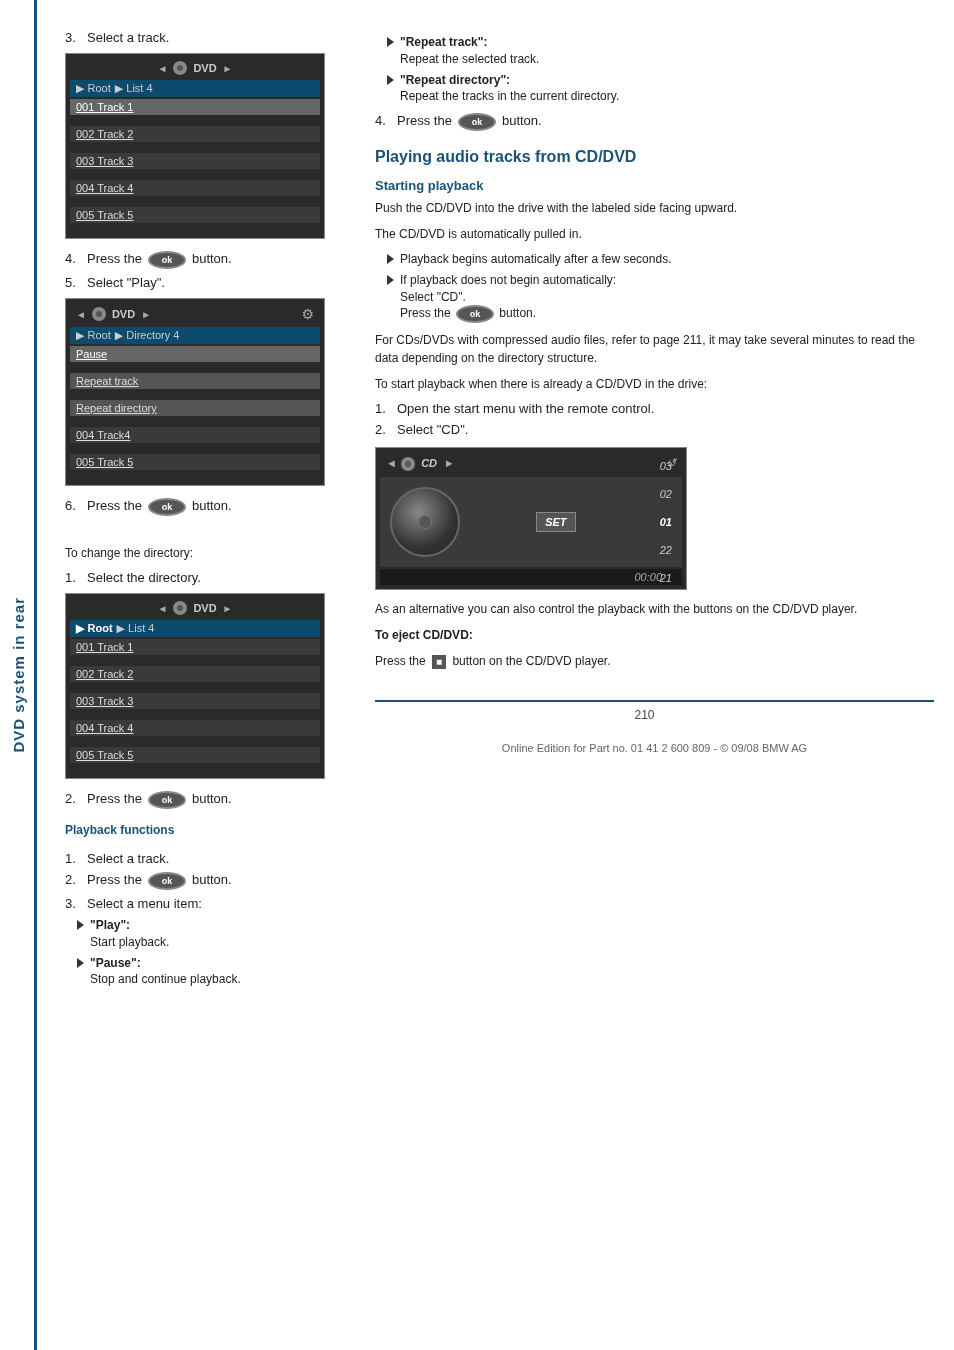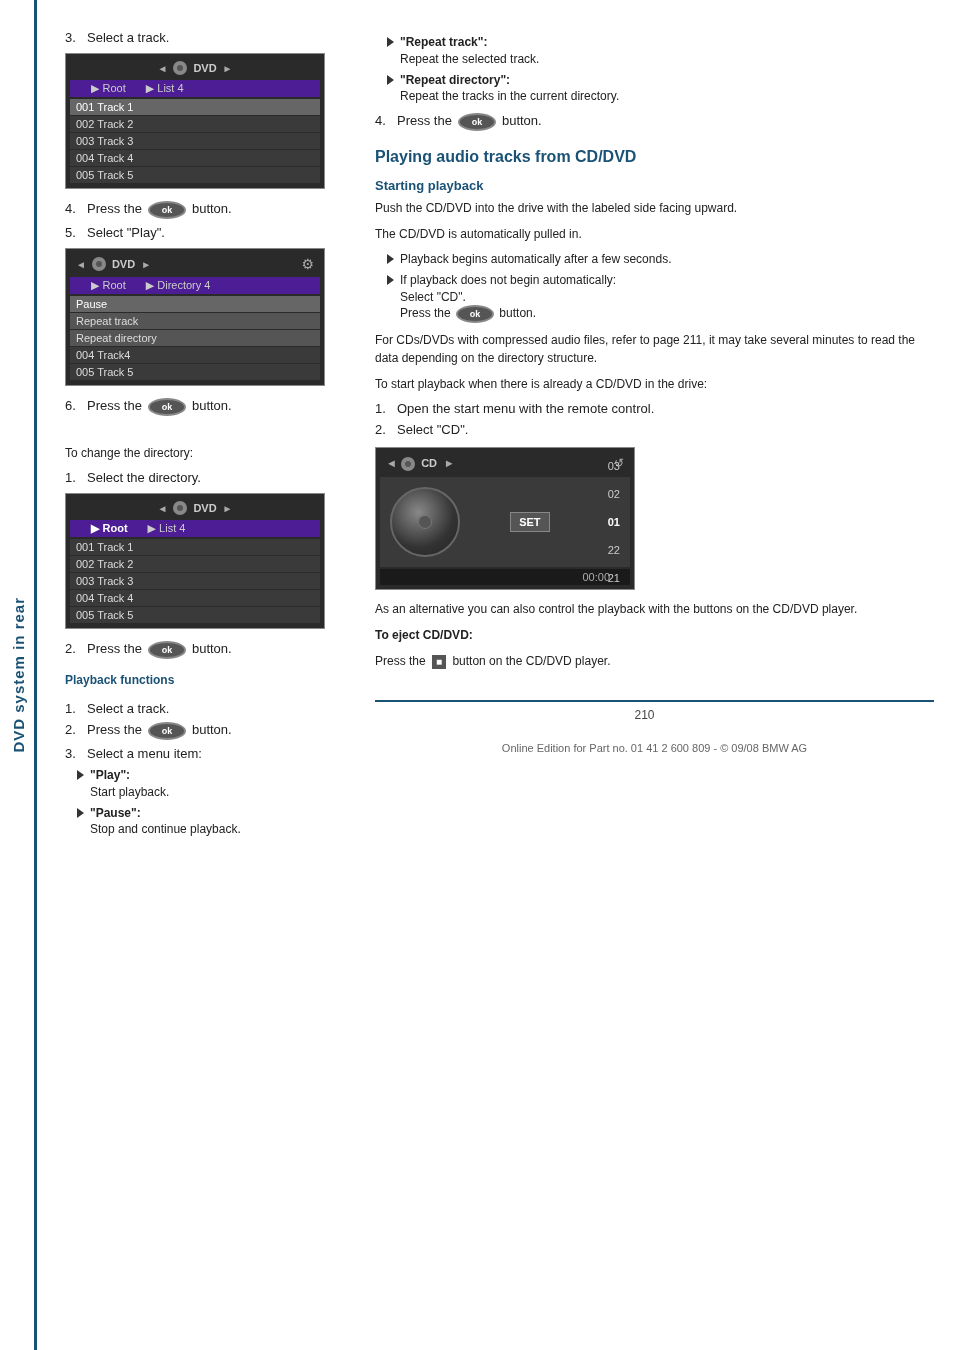--- a/index.html
+++ b/index.html
@@ -109,36 +109,37 @@
       width: 6px;
       height: 6px;
       border-radius: 50%;
       background: #555;
     }
     .dvd-arrow {
       color: #aaa;
       font-size: 10px;
     }
     .dvd-breadcrumb {
-      background: #4c1d95;
-      padding: 2px 21px;
-      display: flex;
-      gap: 20px;
+      background: #0c4a6e;
+      padding: 2px 6px;
+      display: flex;
+      gap: 4px;
       margin-bottom: 2px;
     }
     .dvd-breadcrumb span {
       color: #ccc;
       font-size: 11px;
     }
     .dvd-row {
       background: #3a3a3a;
       padding: 2px 6px;
-      margin-bottom: 1px;
+      margin-bottom: 11px;
       color: #ddd;
       font-size: 11px;
+      text-decoration: underline;
     }
     .dvd-row.selected {
       background: #666;
       color: #fff;
     }
     .dvd-row.highlight {
       background: #555;
     }
 
     
@@ -202,24 +203,25 @@
       color: #1a5276;
       font-size: 12px;
       font-weight: bold;
       margin: 14px 0 14px 0;
     }
 
     
     .cd-screen {
       border: 1px solid #888;
       background: #2a2a2a;
-      width: 260px;
+      width: 312px;
       margin: 10px 0;
       padding: 4px;
       position: relative;
+      font-style: italic;
     }
     .cd-screen-header {
       display: flex;
       align-items: center;
       justify-content: space-between;
       background: #2a2a2a;
       padding: 3px 6px;
       margin-bottom: 3px;
     }
     .cd-disc-area {

